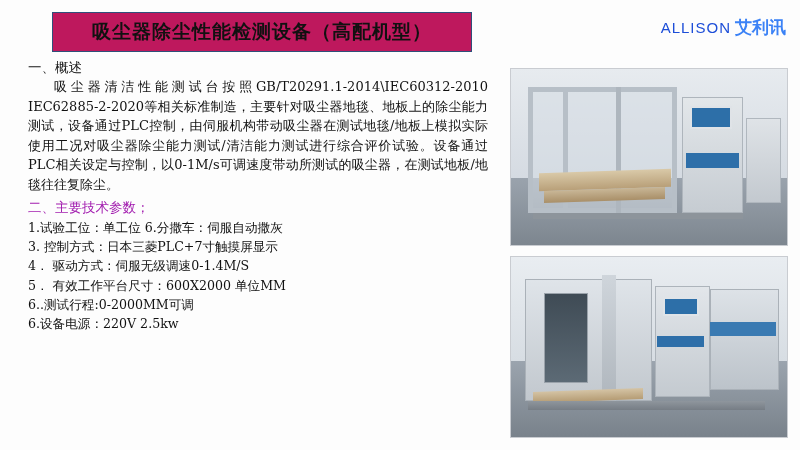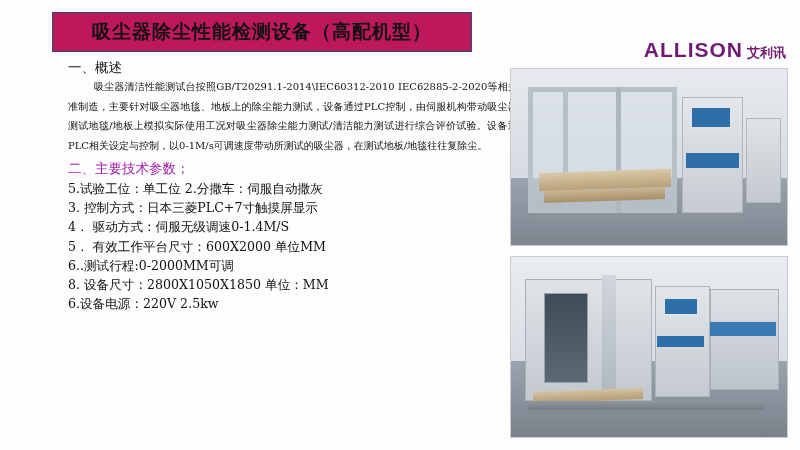--- a/index.html
+++ b/index.html
@@ -31,46 +31,44 @@
     letter-spacing: 1px;
     font-family: "DejaVu Serif", serif;
   }
   
   .logo {
     position: absolute;
     right: 14px; top: 16px;
     display: flex; align-items: baseline; gap: 4px;
   }
   .logo .en {
-    font-size: 21px; font-weight: bold;
-    color: #701a75;
+    font-size: 15px; font-weight: normal;
+    color: #1d4ed8;
     letter-spacing: 1px;
     font-family: "Liberation Sans", sans-serif;
   }
   .logo .cn {
-    font-size: 13px; font-weight: bold;
-    color: #701a75;
-    font-family: "DejaVu Serif", serif;
-    margin-top: 28px;
+    font-size: 17px; font-weight: bold;
+    color: #3b82f6;
+    font-family: "DejaVu Serif", serif;
   }
   
   .content {
     position: absolute;
     left: 28px; top: 58px;
     width: 460px;
-    margin-left: 40px;
   }
   .sec-head {
     font-size: 13.5px;
     color: #111;
     line-height: 19px;
     font-family: "DejaVu Serif", serif;
   }
   .para {
-    font-size: 10px;
+    font-size: 13px;
     color: #111;
     line-height: 19.5px;
     text-align: justify;
     font-family: "DejaVu Serif", serif;
   }
   .para.indent { text-indent: 26px; }
   .spec-head {
     font-size: 13.5px;
     color: #a21caf;
     line-height: 21px;
@@ -198,26 +196,25 @@
     <span class="en">ALLISON</span>
     <span class="cn">艾利讯</span>
   </div>
 
   <div class="content">
     <div class="sec-head">一、概述</div>
     <div class="para indent">吸尘器清洁性能测试台按照GB/T20291.1-2014\IEC60312-2010 IEC62885-2-2020等相关标准制造，主要针对吸尘器地毯、地板上的除尘能力测试，设备通过PLC控制，由伺服机构带动吸尘器在测试地毯/地板上模拟实际使用工况对吸尘器除尘能力测试/清洁能力测试进行综合评价试验。设备通过PLC相关设定与控制，以0-1M/s可调速度带动所测试的吸尘器，在测试地板/地毯往往复除尘。</div>
 
     <div class="spec-head">二、主要技术参数；</div>
     <ul class="spec-list">
-      <li>5.试验工位：单工位        2.分撒车：伺服自动撒灰</li>
+      <li>1.试验工位：单工位        6.分撒车：伺服自动撒灰</li>
       <li>3. 控制方式：日本三菱PLC+7寸触摸屏显示</li>
       <li>4． 驱动方式：伺服无级调速0-1.4M/S</li>
       <li>5． 有效工作平台尺寸：600X2000  单位MM</li>
       <li>6..测试行程:0-2000MM可调</li>
-      <li>8. 设备尺寸：2800X1050X1850  单位：MM</li>
       <li>6.设备电源：220V   2.5kw</li>
     </ul>
   </div>
 
   <div class="photo photo-top">
     <div class="ph-bg">
       <div class="t-wall"></div>
       <div class="t-floor"></div>
       <div class="t-frame"></div>
       <div class="t-carpet"></div>

